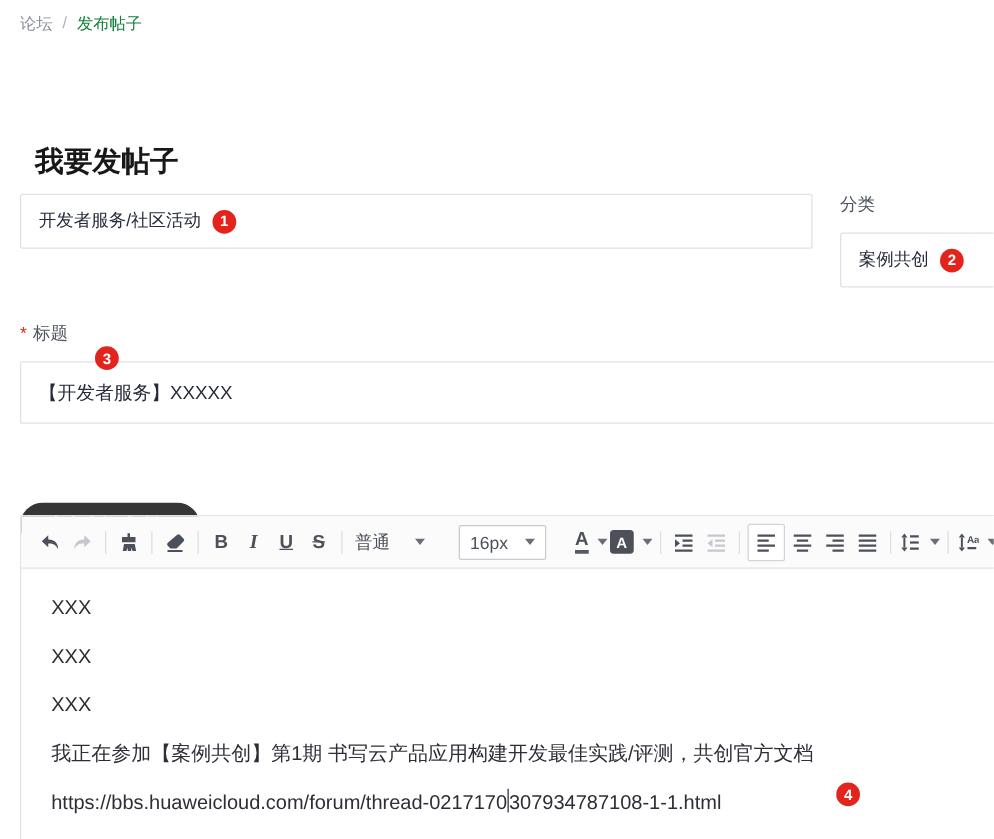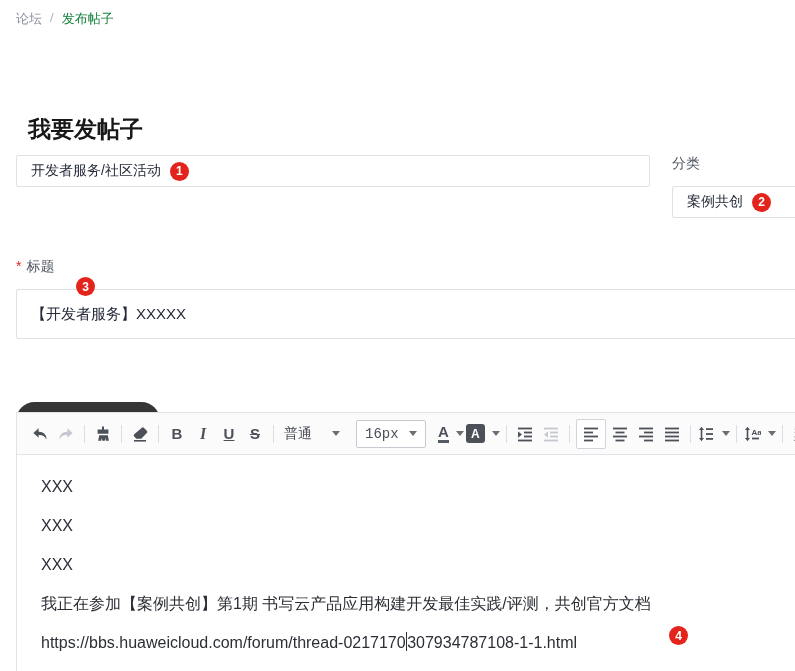--- a/index.html
+++ b/index.html
@@ -22,21 +22,21 @@
   .page-title { position: absolute; left: 28px; top: 66px; font-size: 23px; font-weight: bold; color: #181818; margin-top: 48px; }
 
   
   .field { position: absolute; }
   .field-board { left: 16px; top: 155px; width: 634px; }
   .field-category { left: 672px; top: 155px; width: 240px; }
   .field-title-wrap { left: 16px; top: 258px; width: 862px; }
   .field-label { font-size: 14px; color: #4e5460; margin-bottom: 13px; display: block; }
   .req { color: #e2241d; margin-right: 5px; }
   .input-box {
-    height: 32px; border: 1px solid #dfe1e6; border-radius: 2px;
+    height: 44px; border: 1px solid #dfe1e6; border-radius: 2px;
     background: #fff; display: flex; align-items: center;
     padding: 0 14px; font-size: 14px; color: #252b3a; cursor: text;
   }
   .field-title-wrap .input-box { height: 50px; font-size: 15px; }
 
   
   .badge {
     min-width: 19px; height: 19px; border-radius: 50%;
     background: #e2241d; color: #fff; font-size: 12px; font-weight: bold;
     display: inline-flex; align-items: center; justify-content: center;
@@ -72,21 +72,21 @@
   .tb-btn.disabled { color: #c5c8ce; cursor: default; }
   .tb-sep { width: 1px; height: 18px; background: #dcdee3; margin: 0 5px; flex: none; }
   .tb-letter { font-weight: bold; font-size: 15px; }
   .tb-italic { font-family: "Liberation Serif", "DejaVu Serif", serif; font-style: italic; font-weight: bold; font-size: 16px; }
   .tb-underline { text-decoration: underline; }
   .tb-strike { text-decoration: line-through; }
   .caret-down { width: 0; height: 0; border-left: 4px solid transparent; border-right: 4px solid transparent; border-top: 5px solid #6a6e76; margin-left: 7px; }
   .tb-dd { padding: 0 4px; min-width: 64px; justify-content: space-between; font-size: 14px; }
   .tb-sizebox {
     border: 1px solid #c7cad1; background: #fff; min-width: 70px; height: 28px;
-    padding: 0 8px; margin: 0 11px; justify-content: space-between; font-size: 14px; font-family: Liberation Mono, monospace;
+    padding: 0 8px; margin: 0 22px; justify-content: space-between; font-size: 14px;
   }
   .fontA { font-weight: bold; font-size: 15px; border-bottom: 3px solid #565a63; line-height: 1; padding-bottom: 1px; }
   .bgA {
     width: 19px; height: 19px; background: #4c5058; color: #fff; border-radius: 3px;
     display: inline-flex; align-items: center; justify-content: center;
     font-size: 12px; font-weight: bold;
   }
   .tb-selected { border: 1px solid #d2d4d9; background: #ffffff; width: 30px; height: 30px; }
 
   

